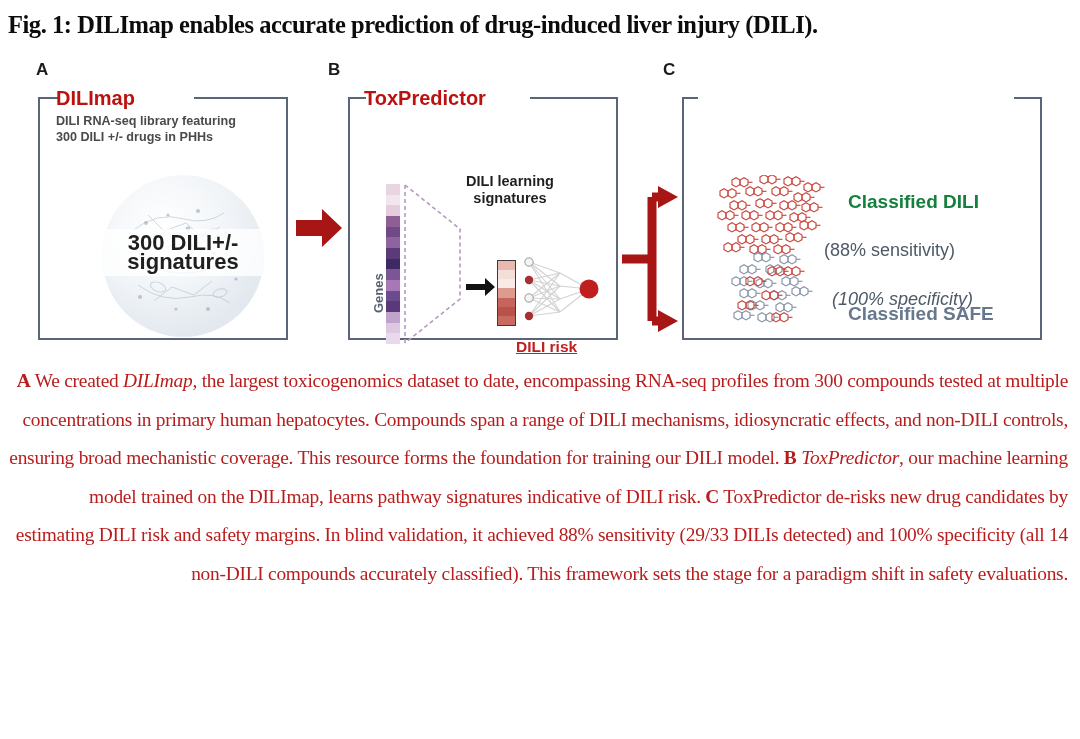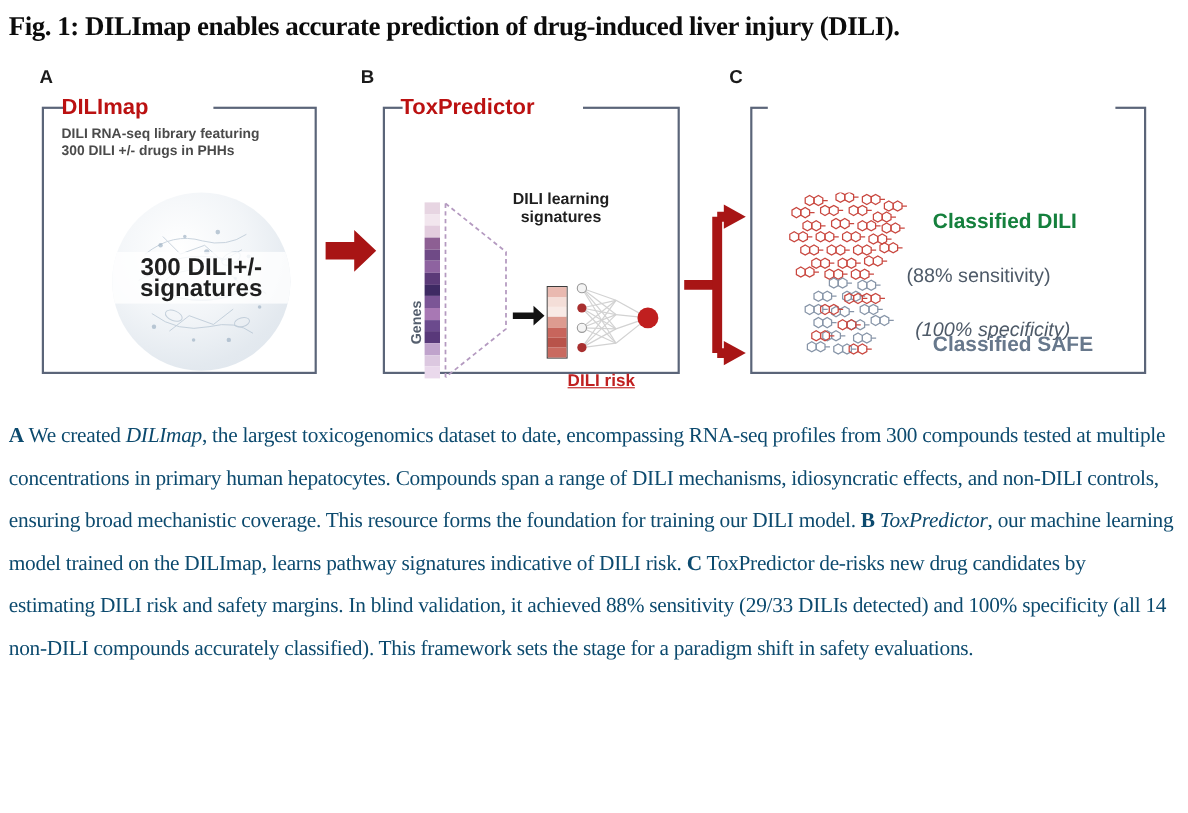--- a/index.html
+++ b/index.html
@@ -168,24 +168,23 @@
 
   
   .caption {
     position: absolute;
     left: 8px;
     top: 362px;
     width: 1060px;
     font-family: "Liberation Serif", serif;
     font-size: 19.4px;
     line-height: 38.5px;
-    color: #0c4a6e;
+    color: #b91c1c;
     letter-spacing: -0.25px;
-    text-align: left;
-    margin-top: 16px;
+    text-align: right;
   }
   .caption b { font-weight: bold; }
   .caption i { font-style: italic; }
 </style>
 </head>
 <body>
 
 <div class="fig-title">Fig. 1: DILImap enables accurate prediction of drug-induced liver injury (DILI).</div>
 
 <div class="figure-graphic">

